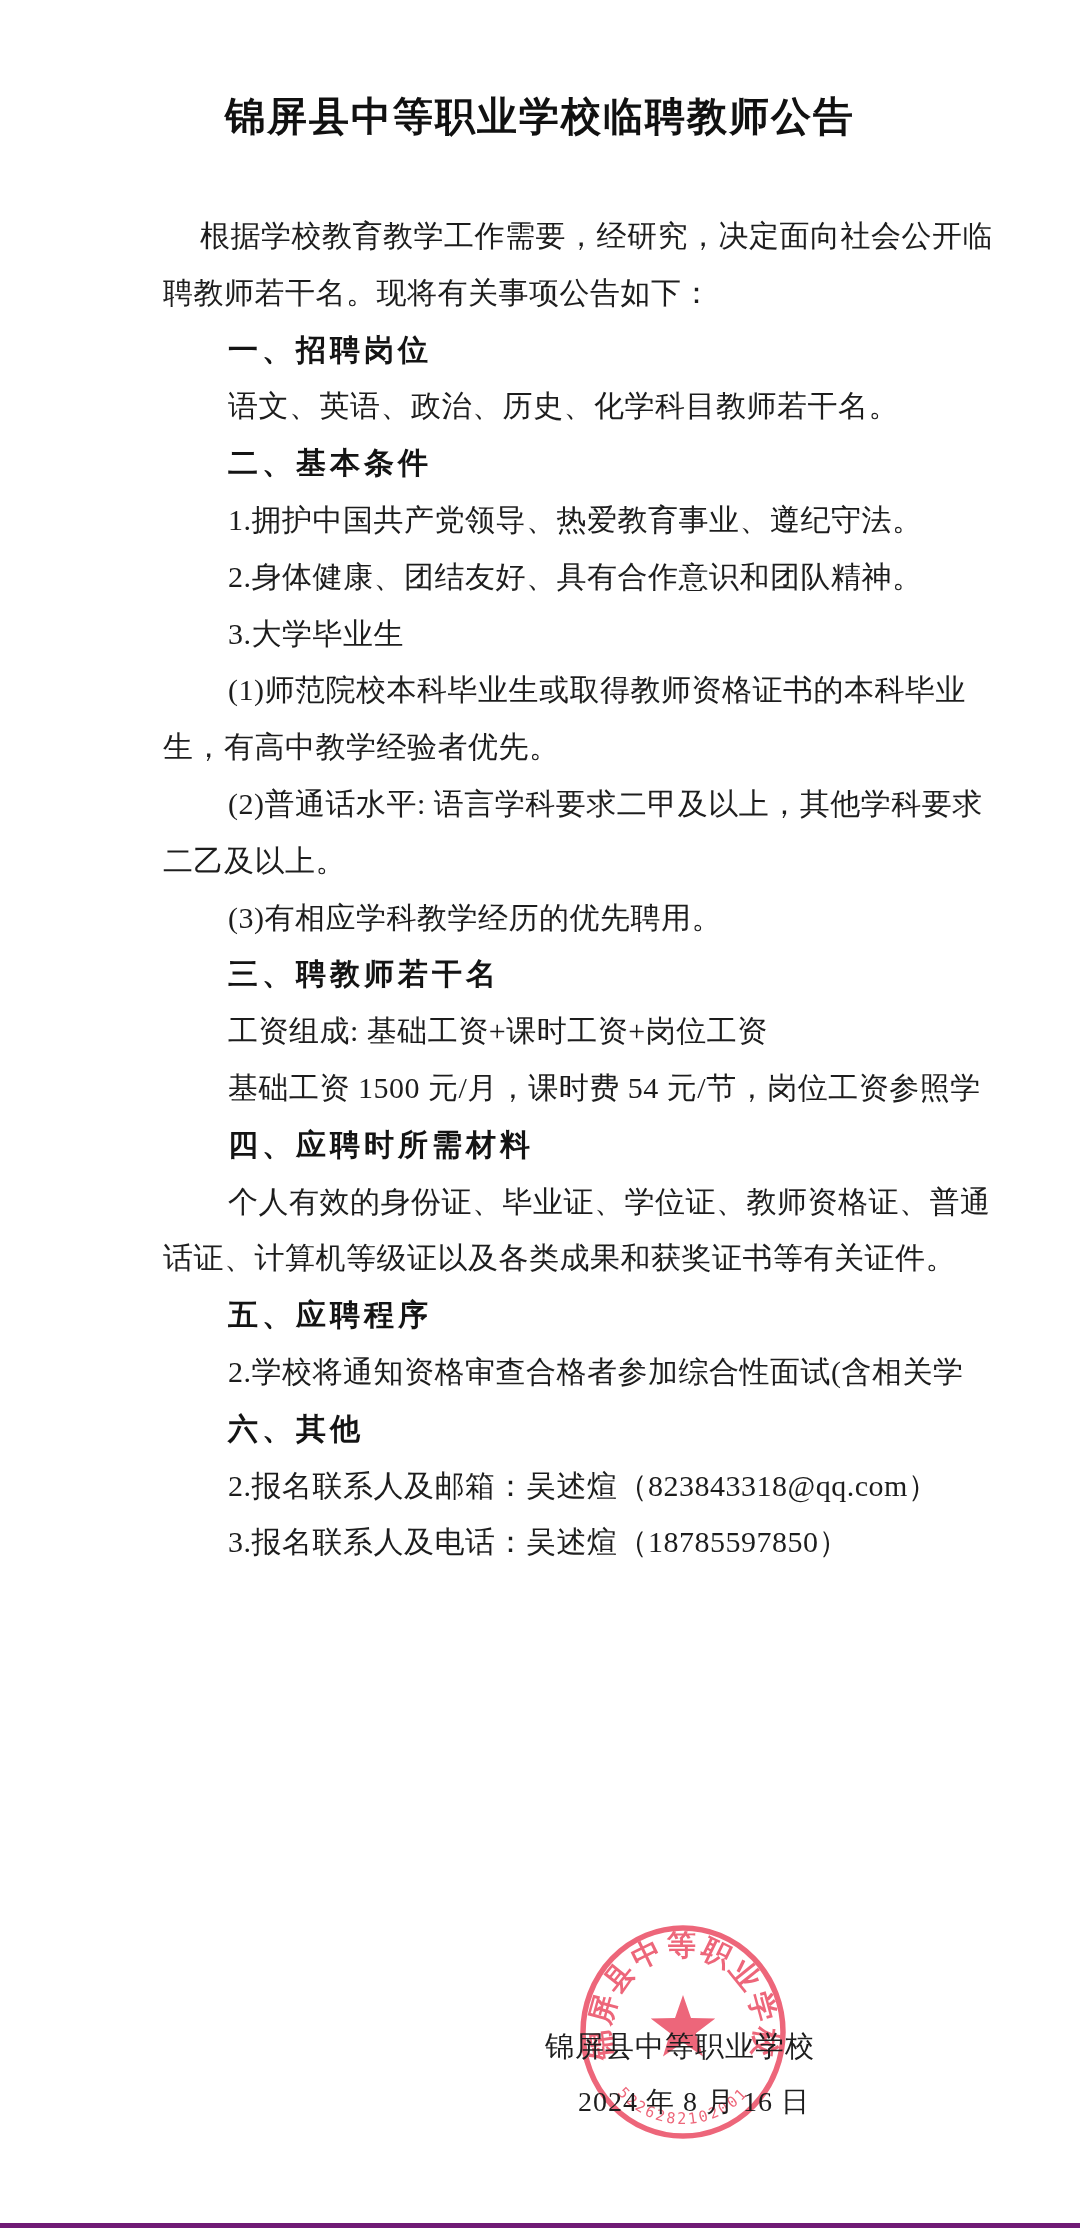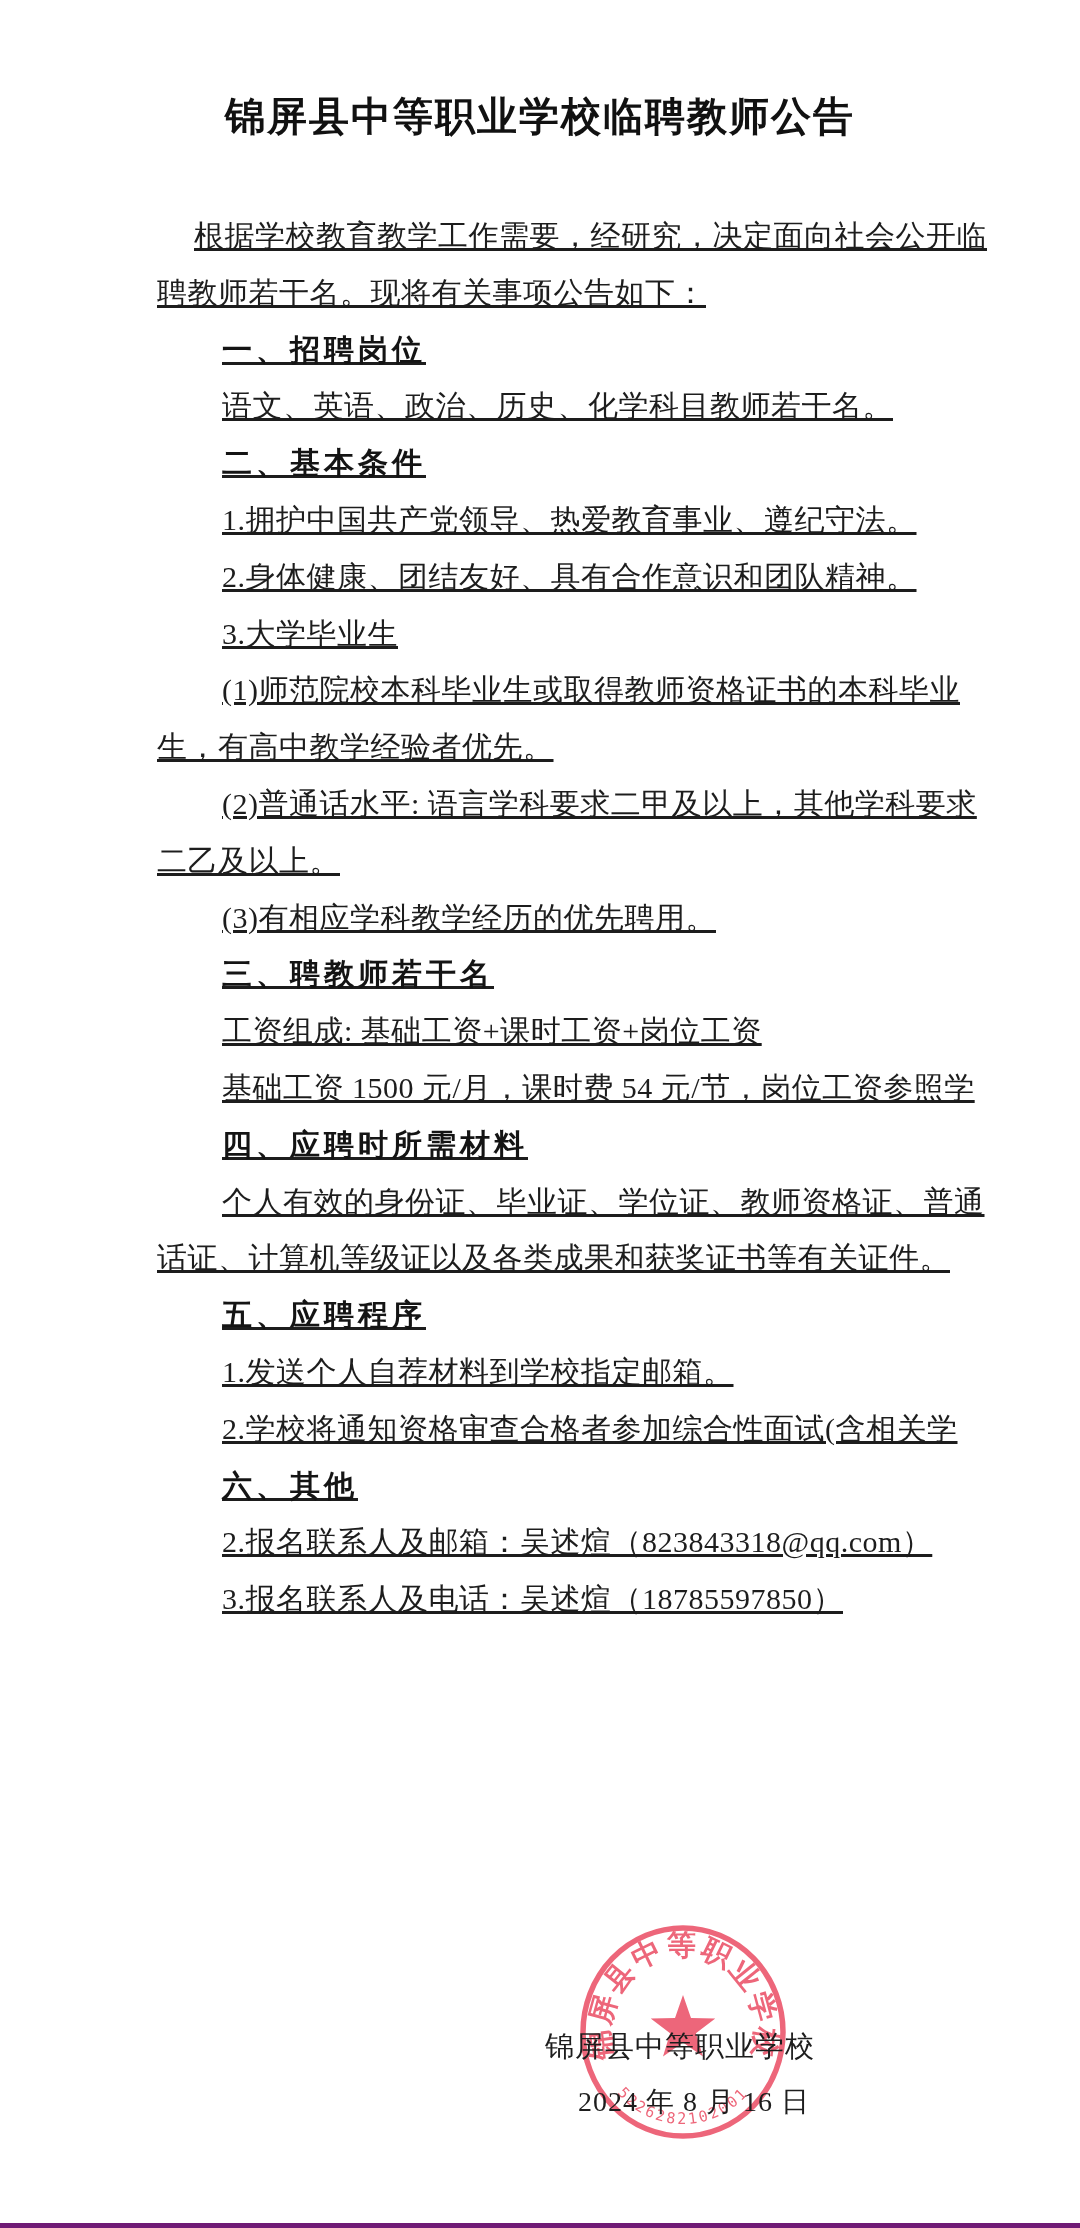--- a/index.html
+++ b/index.html
@@ -25,23 +25,22 @@
     font-family:"Liberation Sans","DejaVu Sans",sans-serif;
     font-weight:bold;
     font-size:40px;
     line-height:44px;
     letter-spacing:2px;
     color:#111111;
     margin:0;
   }
   .body-lines{
     position:absolute;
-    top:208px;left:157px;
+    top:208px;left:163px;
     width:880px;
-    text-decoration:underline;
   }
   .line{
     height:56.8px;
     line-height:56.8px;
     font-size:30px;
     letter-spacing:0.5px;
     white-space:nowrap;
     color:var(--ink);
   }
   .line.heading{
@@ -114,21 +113,20 @@
       <div class="line ind2">(2)普通话水平: 语言学科要求二甲及以上，其他学科要求</div>
       <div class="line ind0">二乙及以上。</div>
       <div class="line ind2">(3)有相应学科教学经历的优先聘用。</div>
       <div class="line heading ind2">三、聘教师若干名</div>
       <div class="line ind2">工资组成: 基础工资+课时工资+岗位工资</div>
       <div class="line ind2">基础工资 1500 元/月，课时费 54 元/节，岗位工资参照学</div>
       <div class="line heading ind2">四、应聘时所需材料</div>
       <div class="line ind2">个人有效的身份证、毕业证、学位证、教师资格证、普通</div>
       <div class="line ind0">话证、计算机等级证以及各类成果和获奖证书等有关证件。</div>
       <div class="line heading ind2">五、应聘程序</div>
-      <div class="line ind2">1.发送个人自荐材料到学校指定邮箱。</div>
       <div class="line ind2">2.学校将通知资格审查合格者参加综合性面试(含相关学</div>
       <div class="line heading ind2">六、其他</div>
       <div class="line ind2">2.报名联系人及邮箱：吴述煊（823843318@qq.com）</div>
       <div class="line ind2">3.报名联系人及电话：吴述煊（18785597850）</div>
     </div>
 
   <svg class="seal" viewBox="0 0 320 330" xmlns="http://www.w3.org/2000/svg" aria-hidden="true">
     <defs>
       <path id="sealArcTop" d="M 93.8 197.5 A 73 77 0 1 1 226.2 197.5" fill="none"></path>
       <path id="sealArcBottom" d="M 97.8 230.1 A 88 92 0 0 0 222.2 230.1" fill="none"></path>

